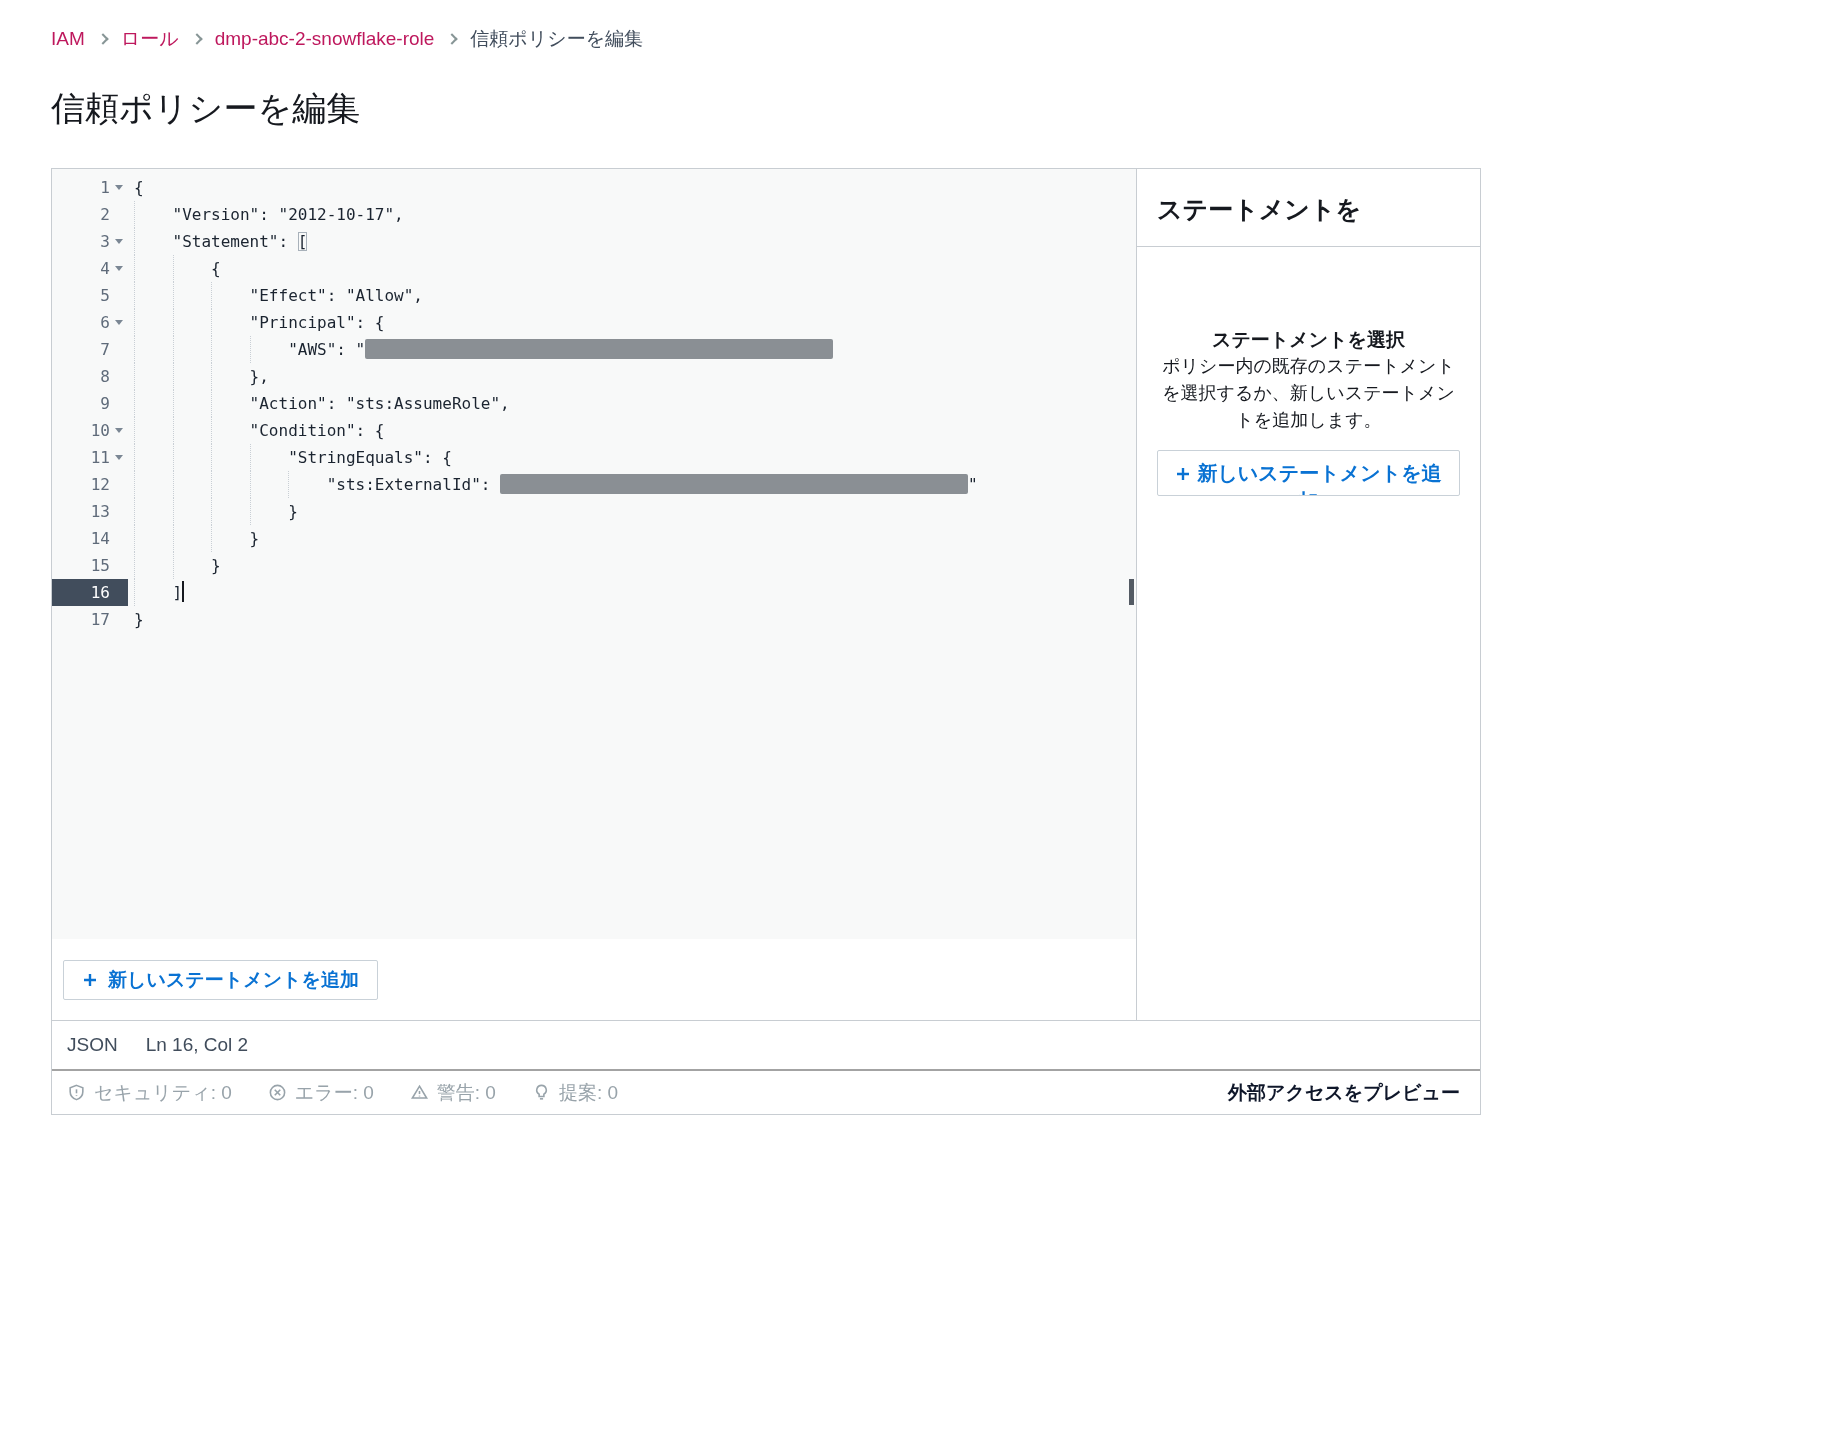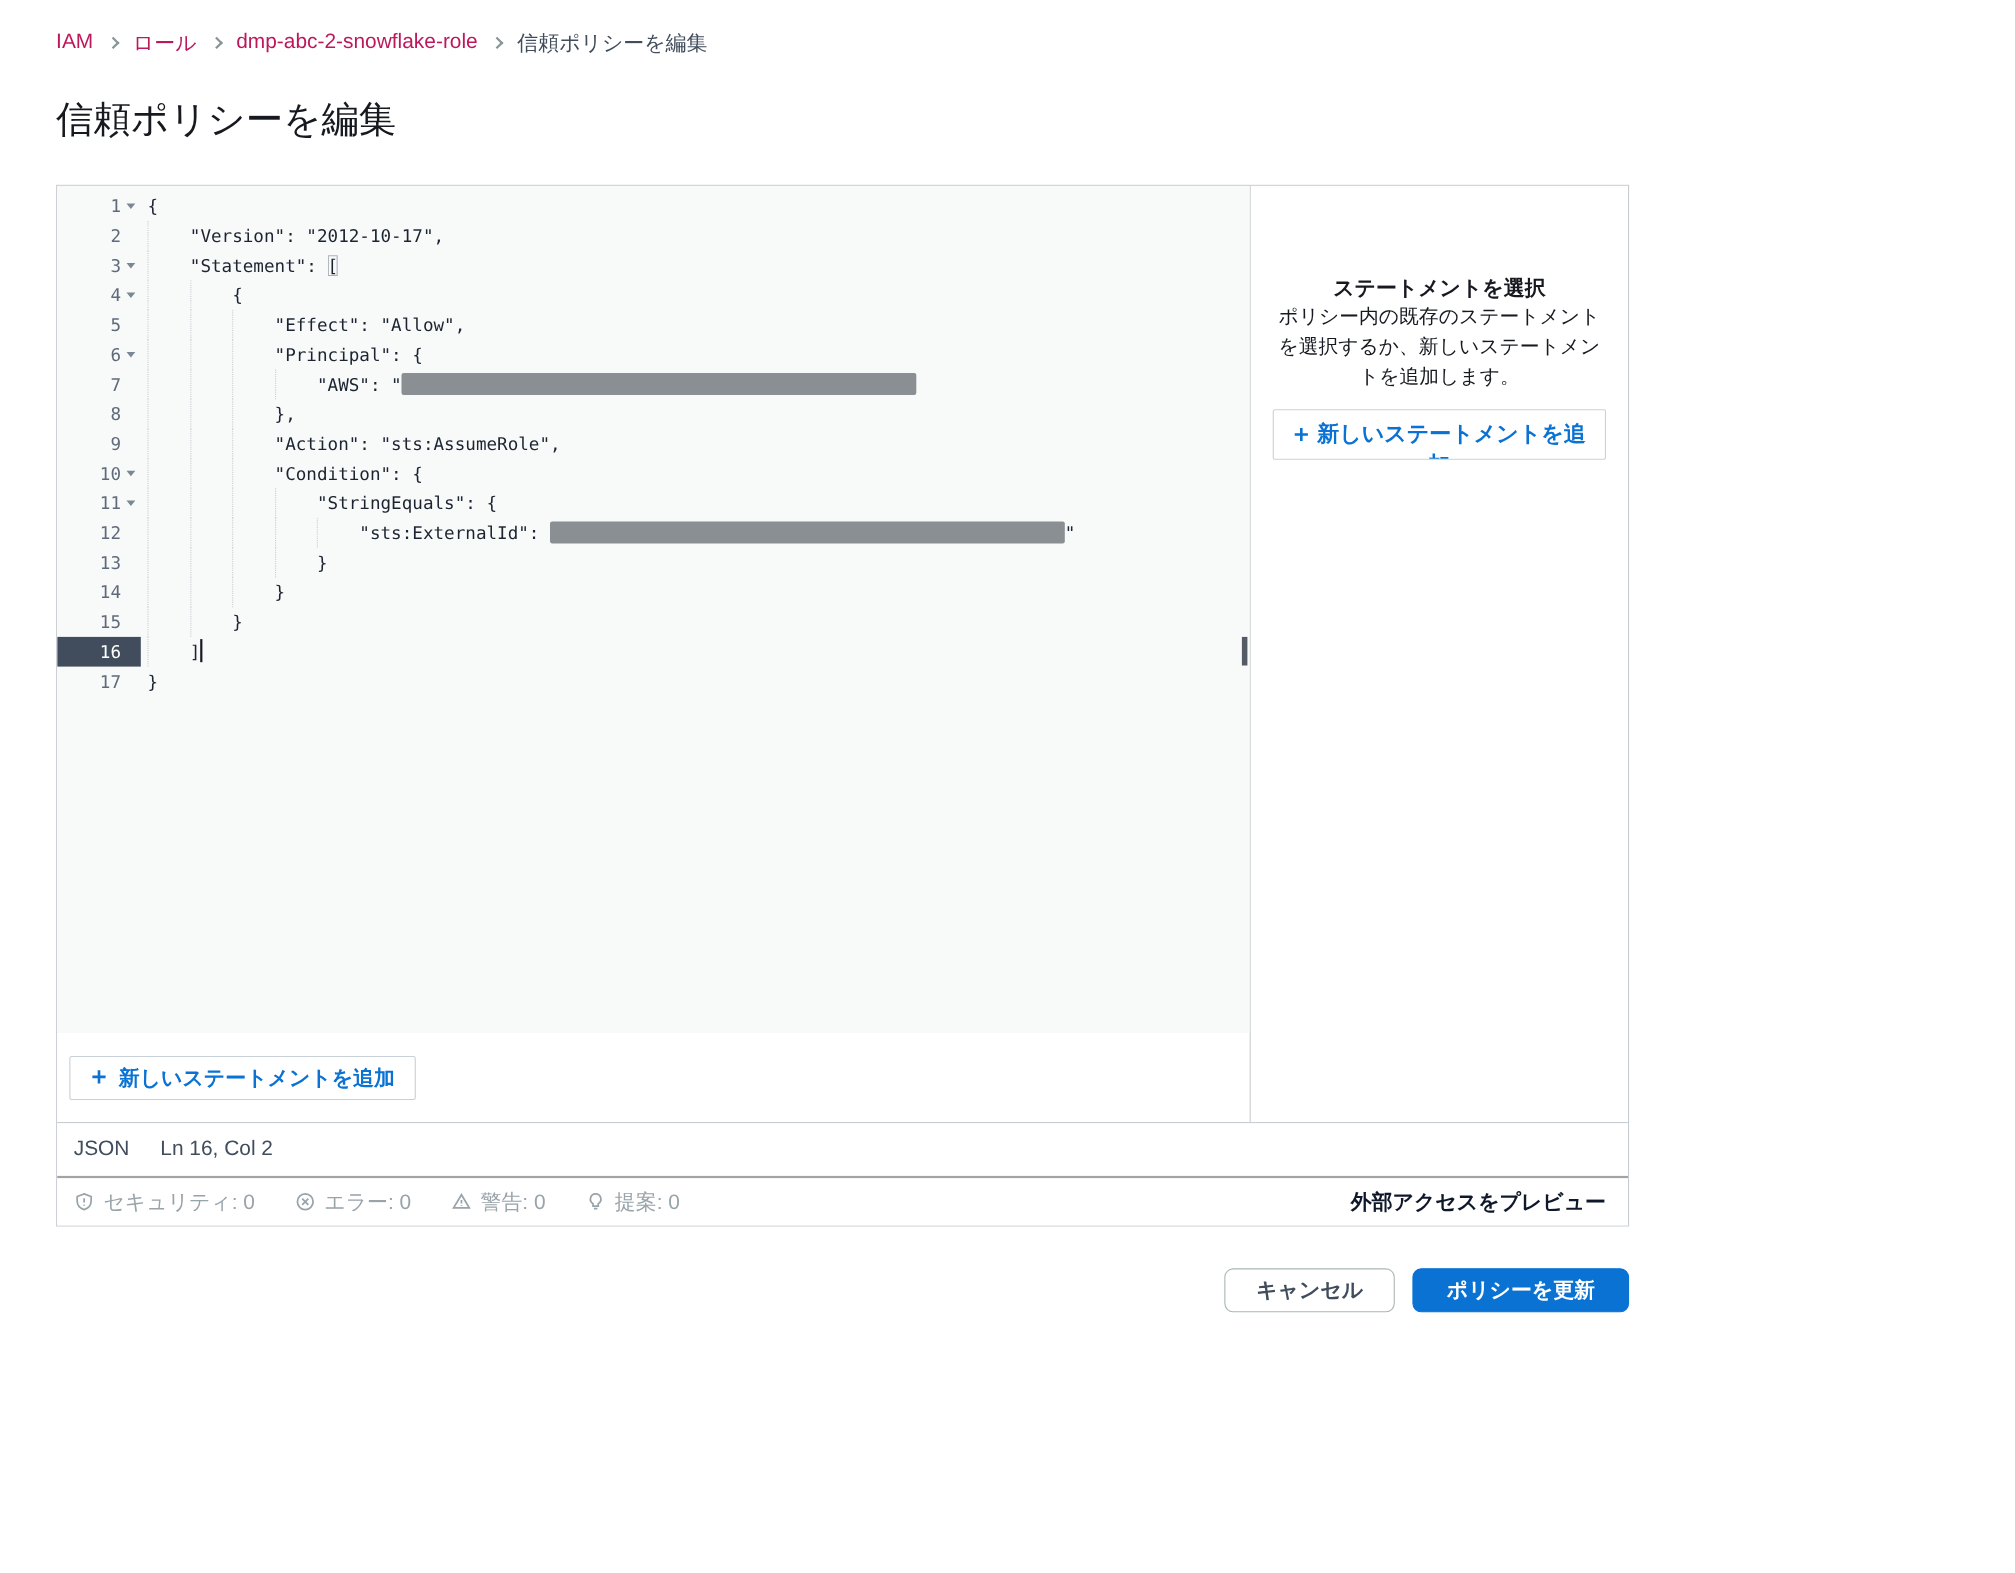--- a/index.html
+++ b/index.html
@@ -226,20 +226,21 @@
               <svg width="16" height="16" viewBox="0 0 16 16">
                   <path d="M8 2v12M2 8h12" stroke="#0972d3" stroke-width="2.4" fill="none"></path>
                 </svg>
             </span>
             <span>新しいステートメントを追加</span>
           </button>
         </div>
       </div>
 
       <div class="side-panel">
+        <div class="panel-header">ステートメントを</div>
         <div class="panel-body">
           <div class="select-heading">ステートメントを選択</div>
           <div class="select-desc">ポリシー内の既存のステートメントを選択するか、新しいステートメントを追加します。</div>
           <button class="btn-add-panel"><span class="plus-icon"><svg width="16" height="16" viewBox="0 0 16 16">
                   <path d="M8 2v12M2 8h12" stroke="#0972d3" stroke-width="2.4" fill="none"></path>
                 </svg></span><span>新しいステートメントを追加</span></button>
         </div>
       </div>
     </div>
 
@@ -285,18 +286,14 @@
             <path d="M12 3a6 6 0 0 1 3 11.2V17H9v-2.8A6 6 0 0 1 12 3z"></path>
               <line x1="10" y1="20" x2="14" y2="20"></line>
           </svg>
         </span>
         <span>提案: 0</span>
       </span>
       <button class="preview-btn">外部アクセスをプレビュー</button>
     </div>
   </div>
 
-  <div class="actions">
-    <button class="btn-cancel">キャンセル</button>
-    <button class="btn-primary">ポリシーを更新</button>
-  </div>
 
 </div>
 
 </body></html>

